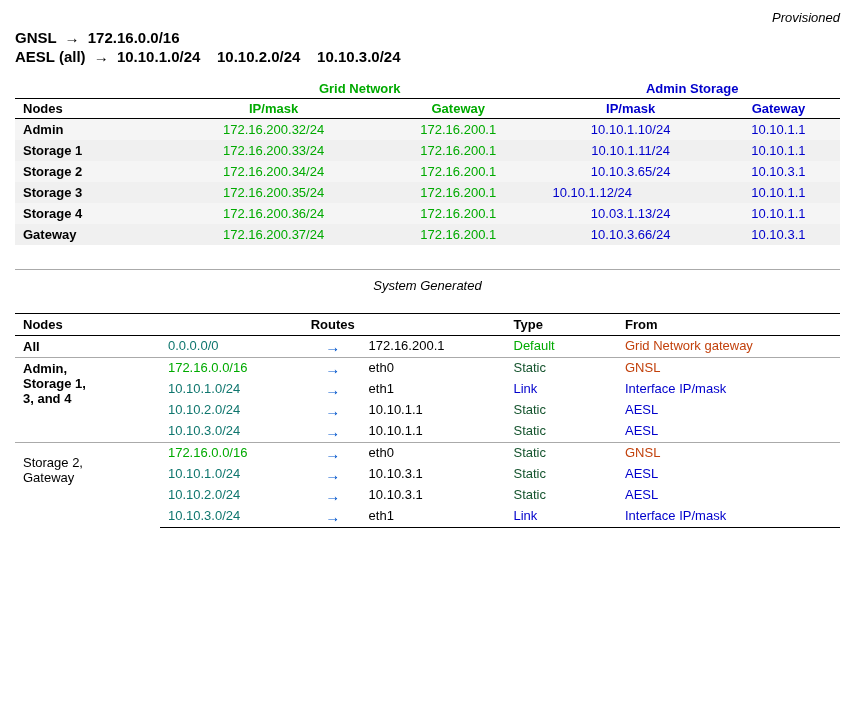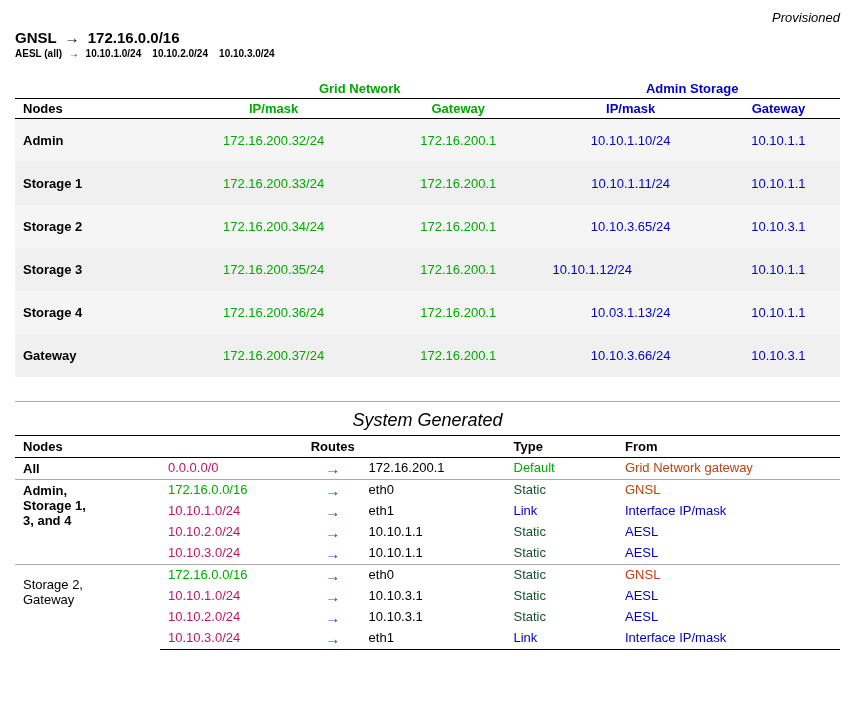--- a/index.html
+++ b/index.html
@@ -20,23 +20,23 @@
       margin-bottom: 4px;
     }
 
     .gnsl-line {
       font-size: 15px;
       font-weight: bold;
       margin-bottom: 2px;
     }
 
     .aesl-line {
-      font-size: 10px;
-      font-weight: bold;
-      margin-bottom: 20px;
+      font-size: 15px;
+      font-weight: bold;
+      margin-bottom: 14px;
     }
 
     .arrow {
       display: inline-block;
       margin: 0 4px;
     }
 
     
     .top-table {
       width: 100%;
@@ -51,21 +51,21 @@
     }
 
     .top-table .col-header td {
       font-weight: bold;
       padding: 2px 8px;
       border-top: 1px solid #000;
       border-bottom: 1px solid #000;
     }
 
     .top-table td {
-      padding: 14px 8px;
+      padding: 3px 8px;
     }
 
     .top-table .data-row:nth-child(even) td {
       background: #f0f0f0;
     }
 
     .grid-color { color: #00aa00; }
     .admin-color { color: #0000cc; }
     .node-bold { font-weight: bold; }
 
@@ -73,22 +73,22 @@
     .separator {
       border: none;
       border-top: 1px solid #aaa;
       margin: 8px 0;
     }
 
     
     .system-generated {
       text-align: center;
       font-style: italic;
-      font-size: 18px;
-      margin-bottom: 4px;
+      font-size: 13px;
+      margin-bottom: 20px;
     }
 
     
     .bottom-table {
       width: 100%;
       border-collapse: collapse;
     }
 
     .bottom-table .col-header td {
       font-weight: bold;
@@ -117,21 +117,21 @@
     }
 
     .type-default { color: #00aa00; }
     .type-static { color: #14532d; }
     .type-link { color: #0000cc; }
 
     .from-grid { color: #c2410c; font-weight: normal; }
     .from-blue { color: #0000cc; }
 
     .ip-green { color: #00aa00; }
-    .ip-blue { color: #be185d; }
+    .ip-blue { color: #0f766e; }
 
     .admin-header { color: #0000cc; }
     .grid-header { color: #00aa00; }
   </style>
 </head>
 <body>
 
 <div class="provisioned">Provisioned</div>
 
 <div class="gnsl-line">

